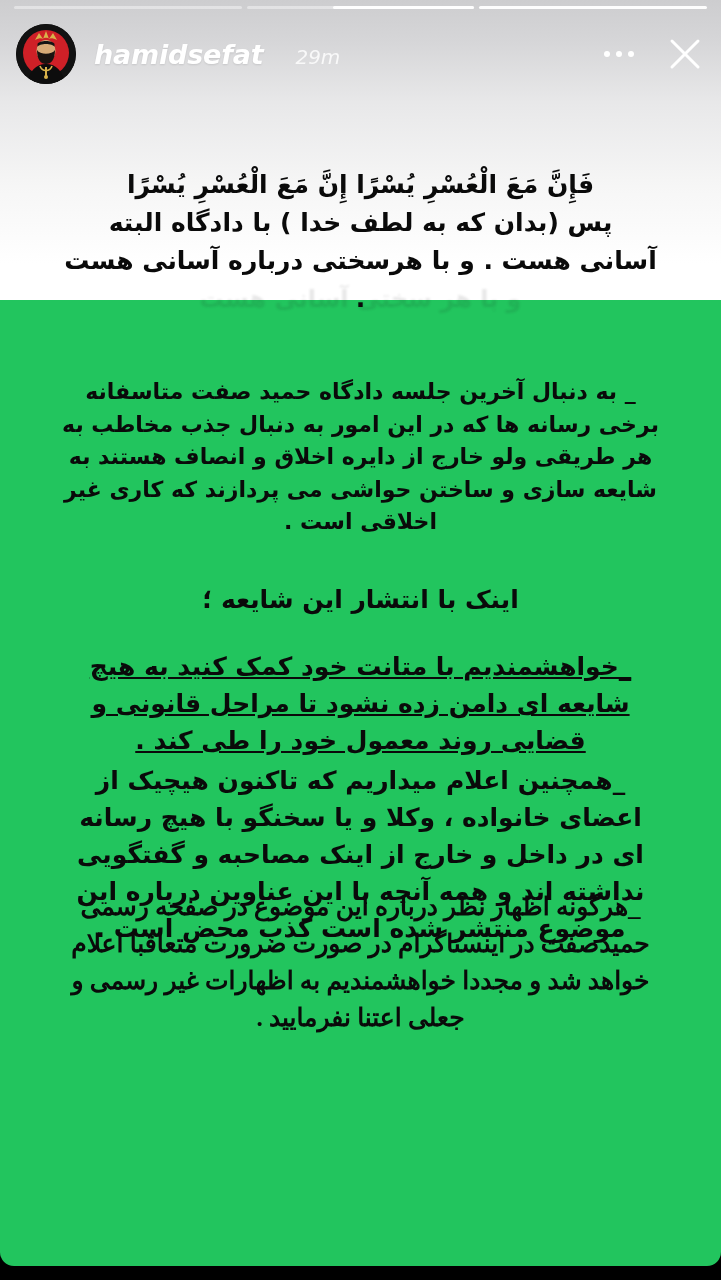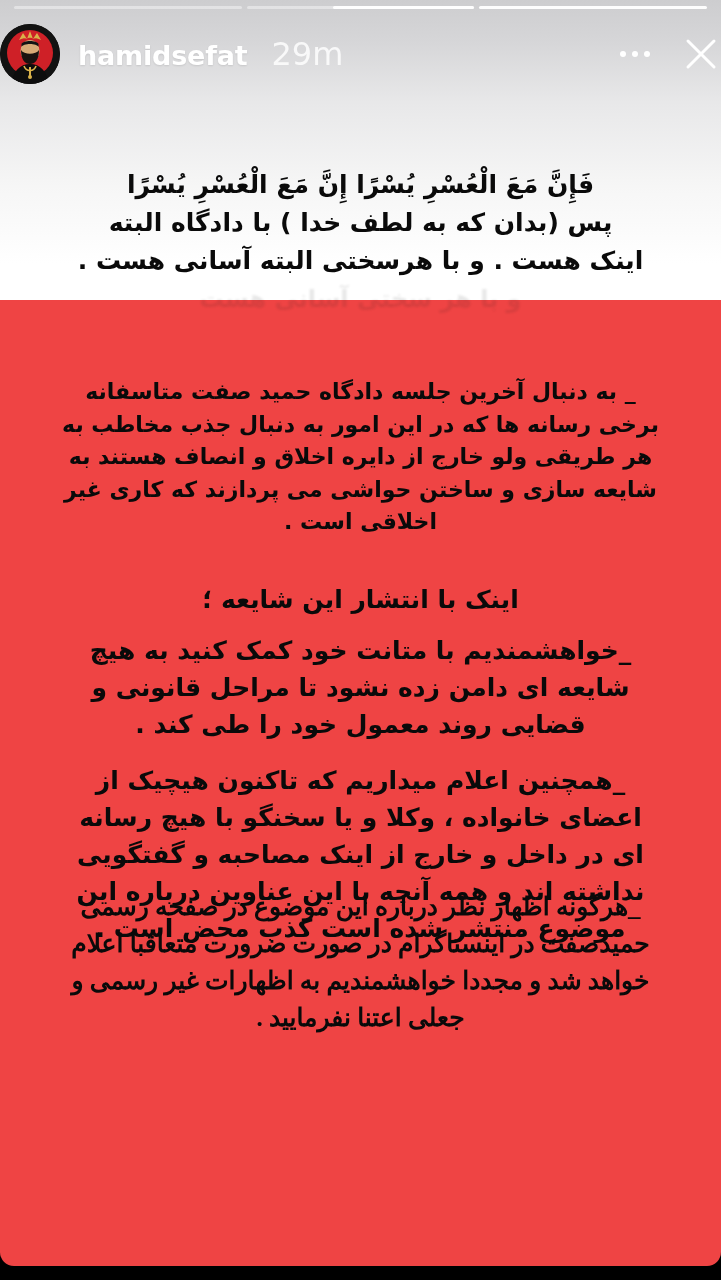--- a/index.html
+++ b/index.html
@@ -24,21 +24,21 @@
     overflow: hidden;
   }
 
   
   .story-card {
     position: absolute;
     left: 0;
     top: 0;
     width: 721px;
     height: 1266px;
-    background: #ef4444;
+    background: #22c55e;
     border-radius: 0 0 14px 14px;
     overflow: hidden;
   }
 
   
   .top-scrim {
     position: absolute;
     left: 0; top: 0;
     width: 721px;
     height: 300px;
@@ -81,24 +81,25 @@
 
   
   .story-header {
     position: absolute;
     left: 0;
     top: 18px;
     width: 721px;
     height: 72px;
     display: flex;
     align-items: center;
-    padding: 0 0;
+    padding: 0 16px;
     box-sizing: border-box;
     z-index: 50;
     direction: ltr;
+    font-style: italic;
   }
 
   .avatar {
     width: 60px;
     height: 60px;
     border-radius: 50%;
     overflow: hidden;
     flex: 0 0 auto;
     background: #111;
     position: relative;
@@ -115,23 +116,23 @@
   .username {
     color: #ffffff;
     font-size: 27px;
     font-weight: bold;
     letter-spacing: -0.2px;
     text-shadow: 0 1px 2px rgba(0,0,0,0.10);
     white-space: nowrap;
   }
   .timestamp {
     color: rgba(255,255,255,0.82);
-    font-size: 32px;
+    font-size: 20px;
     font-weight: normal;
-    margin-left: 24px;
+    margin-left: 32px;
     white-space: nowrap;
   }
 
   .header-actions {
     display: flex;
     align-items: center;
     gap: 26px;
     flex: 0 0 auto;
   }
   .more-btn {
@@ -195,37 +196,37 @@
   .ghost {
     top: 282px;
     font-size: 24px;
     color: rgba(20,20,20,0.10);
     filter: blur(1.1px);
     line-height: 1.45;
   }
 
   .p1 { top: 376px; font-size: 22px; line-height: 1.48; }
   .p2 { top: 582px; font-size: 25px; }
-  .p3 { top: 632px; font-size: 25px; line-height: 1.48; }
+  .p3 { top: 648px; font-size: 25px; line-height: 1.48; text-decoration: underline; }
   .p4 { top: 762px; font-size: 25px; line-height: 1.48; }
   .p5 { top: 888px; font-size: 25px; line-height: 1.48; font-family: Liberation Serif, serif; }
 </style>
 </head>
 <body>
 
 <div class="story-viewer">
 
   <div class="story-card">
 
     <div class="story-content">
 
       <div class="blk verse">
         <span class="ayah">فَإِنَّ مَعَ الْعُسْرِ يُسْرًا إِنَّ مَعَ الْعُسْرِ يُسْرًا</span>
         <span class="trans">پس (بدان که به لطف خدا ) با دادگاه البته</span>
-        <span class="trans">اینک هست . و با هرسختی البته آسانی هست .</span>
+        <span class="trans">آسانی هست . و با هرسختی درباره آسانی هست .</span>
       </div>
 
       <div class="blk ghost">و با هر سختی آسانی هست</div>
 
       <div class="blk p1">_ به دنبال آخرین جلسه دادگاه حمید صفت متاسفانه برخی رسانه ها که در این امور به دنبال جذب مخاطب به هر طریقی ولو خارج از دایره اخلاق و انصاف هستند به شایعه سازی و ساختن حواشی می پردازند که کاری غیر اخلاقی است .</div>
 
       <div class="blk p2">اینک با انتشار این شایعه ؛</div>
 
       <div class="blk p3">_خواهشمندیم با متانت خود کمک کنید به هیچ شایعه ای دامن زده نشود تا مراحل قانونی و قضایی روند معمول خود را طی کند .</div>
 

